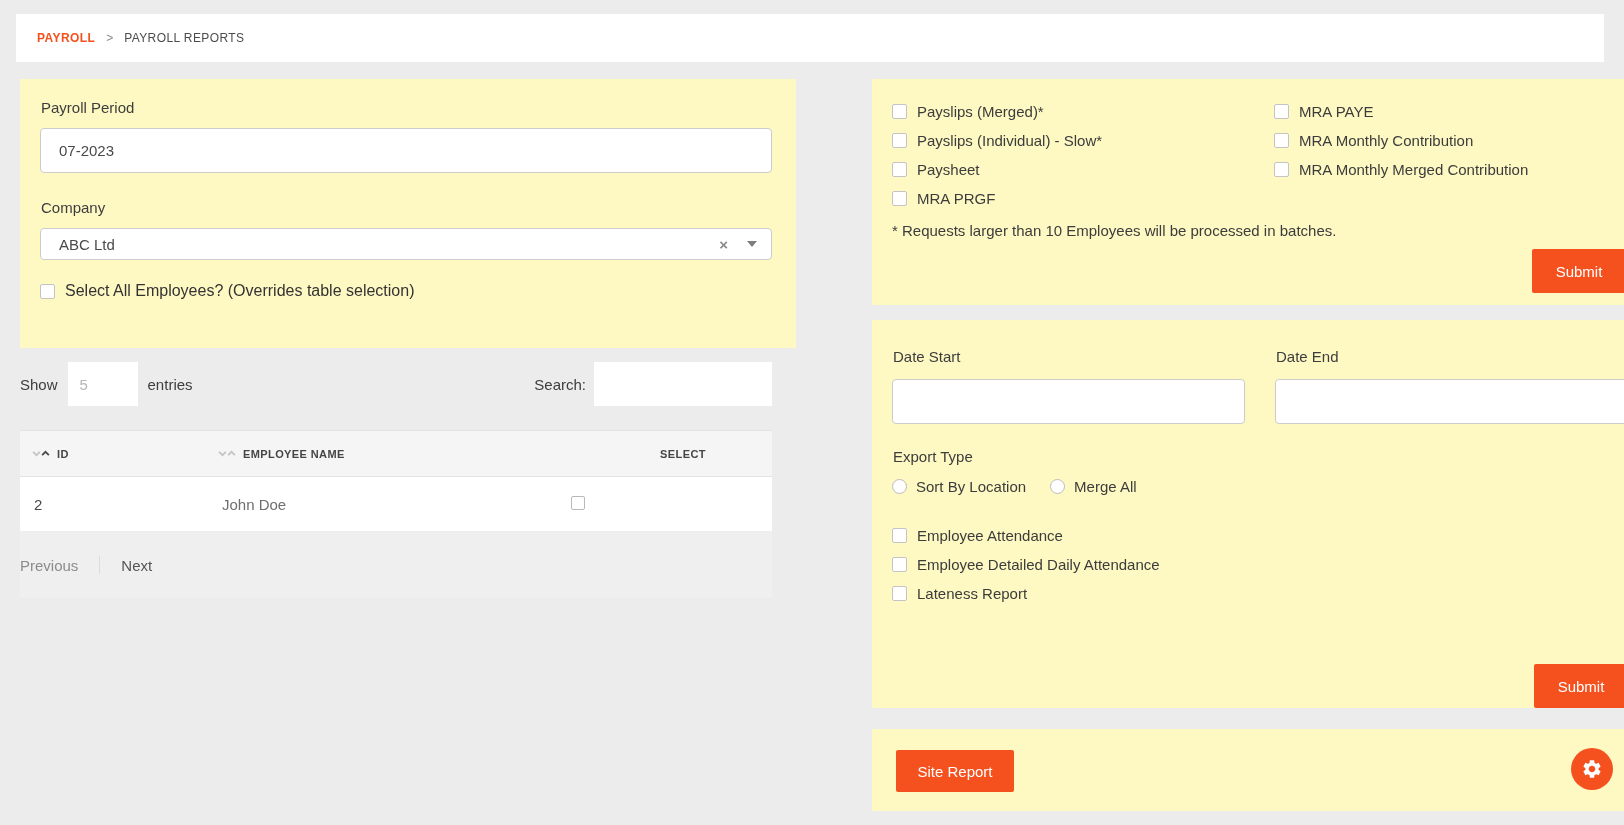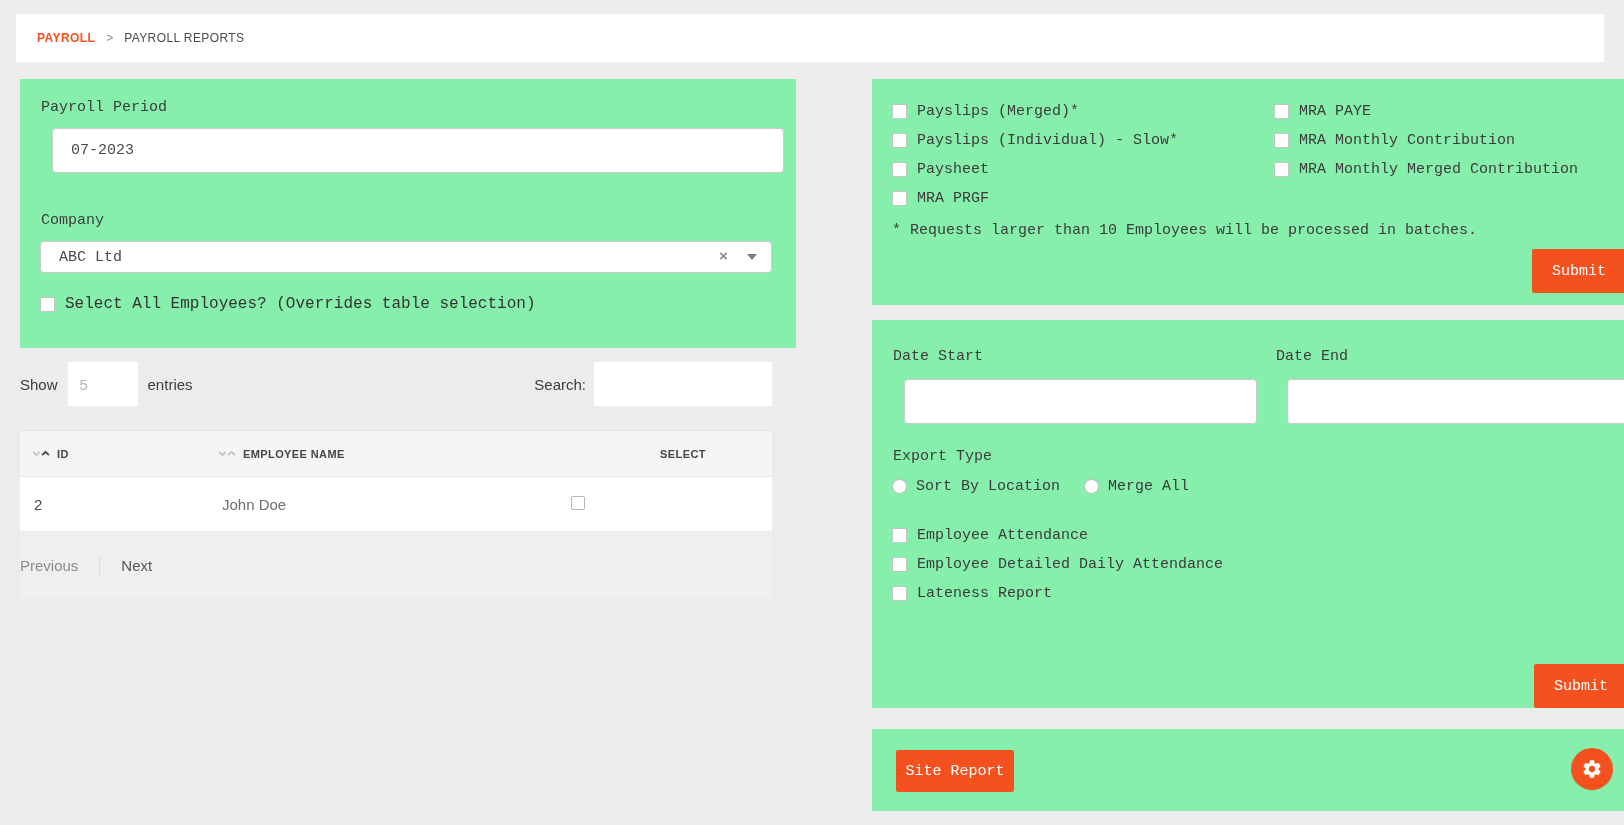--- a/index.html
+++ b/index.html
@@ -4,39 +4,39 @@
 <style>
   * { margin:0; padding:0; box-sizing:border-box; }
   html,body { width:1624px; height:825px; }
   body {
     position:relative;
     background:#ececec;
     font-family:"Liberation Sans","DejaVu Sans",sans-serif;
     color:#3d3d3d;
     overflow:hidden;
   }
-  .card { background:#86efac;font-family:Liberation Mono, monospace; }
+  .card { background:#fef9c3; }
 
   
   .topbar {
     position:absolute; left:16px; top:14px; width:1588px; height:48px;
     background:#fff; display:flex; align-items:center; padding-left:21px;
   }
   .bc-section { color:#f4511e; font-size:12px; font-weight:700; letter-spacing:.4px; cursor:pointer; }
   .bc-sep { color:#8a8a8a; font-size:12px; margin:0 11px; }
   .bc-page { color:#4c4c4c; font-size:12px; font-weight:500; letter-spacing:.4px; }
 
   
   .left-col { position:absolute; left:20px; top:79px; width:776px; }
   .filter-card { height:269px; padding:20px 24px 0 20px; }
   .fld-label { display:block; font-size:15px; color:#3d3d3d; margin:0 0 12px 1px; }
-  .fld-label.second { margin-top:39px; }
+  .fld-label.second { margin-top:26px; }
   .text-input {
     width:100%; height:45px; border:1px solid #cccccc; border-radius:4px;
-    padding:7px 18px; font-size:15px; color:#4a4a4a; font-family:inherit; background:#fff; outline:none;margin-left:12px;
+    padding:7px 18px; font-size:15px; color:#4a4a4a; font-family:inherit; background:#fff; outline:none;
   }
   .select-box {
     width:100%; height:32px; border:1px solid #cccccc; border-radius:4px;
     display:flex; align-items:center; padding:0 14px 0 18px; cursor:pointer; background:#fff;
   }
   .select-value { flex:1; font-size:15px; color:#4a4a4a; }
   .select-clear { color:#8a8a8a; font-size:15px; font-weight:700; margin-right:19px; cursor:pointer; }
   .select-caret {
     width:0; height:0; border-left:5px solid transparent; border-right:5px solid transparent;
     border-top:6px solid #7d7d7d; cursor:pointer;

